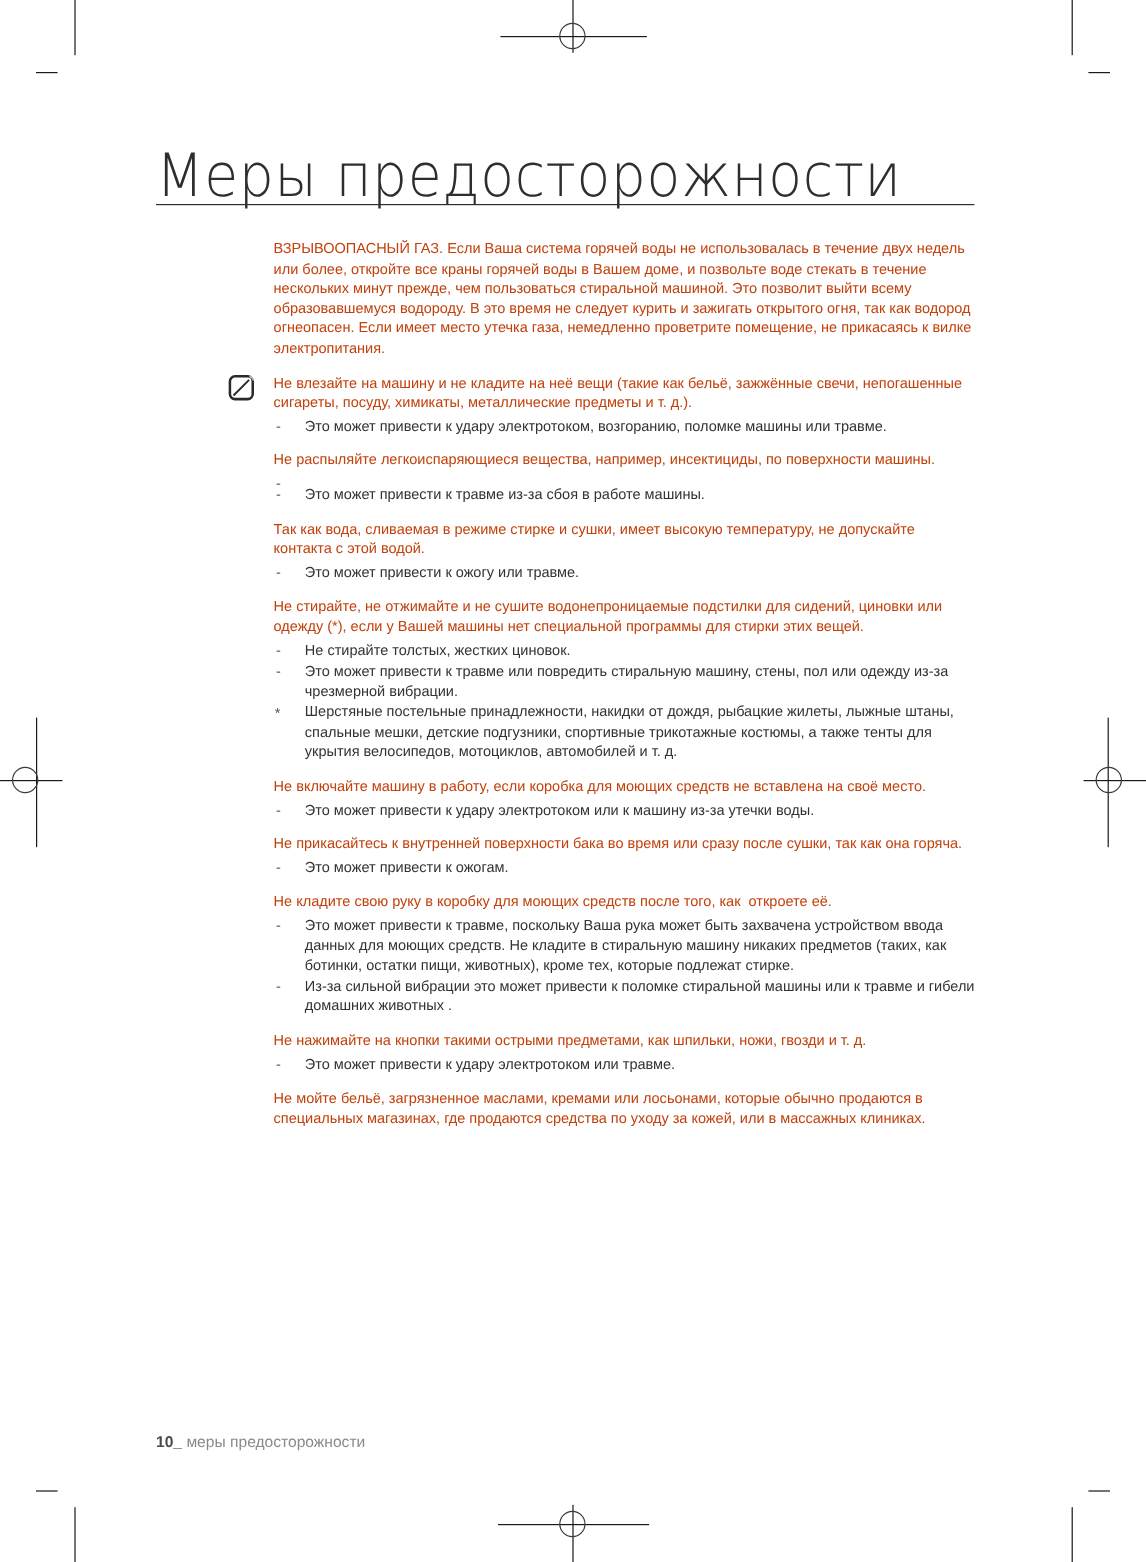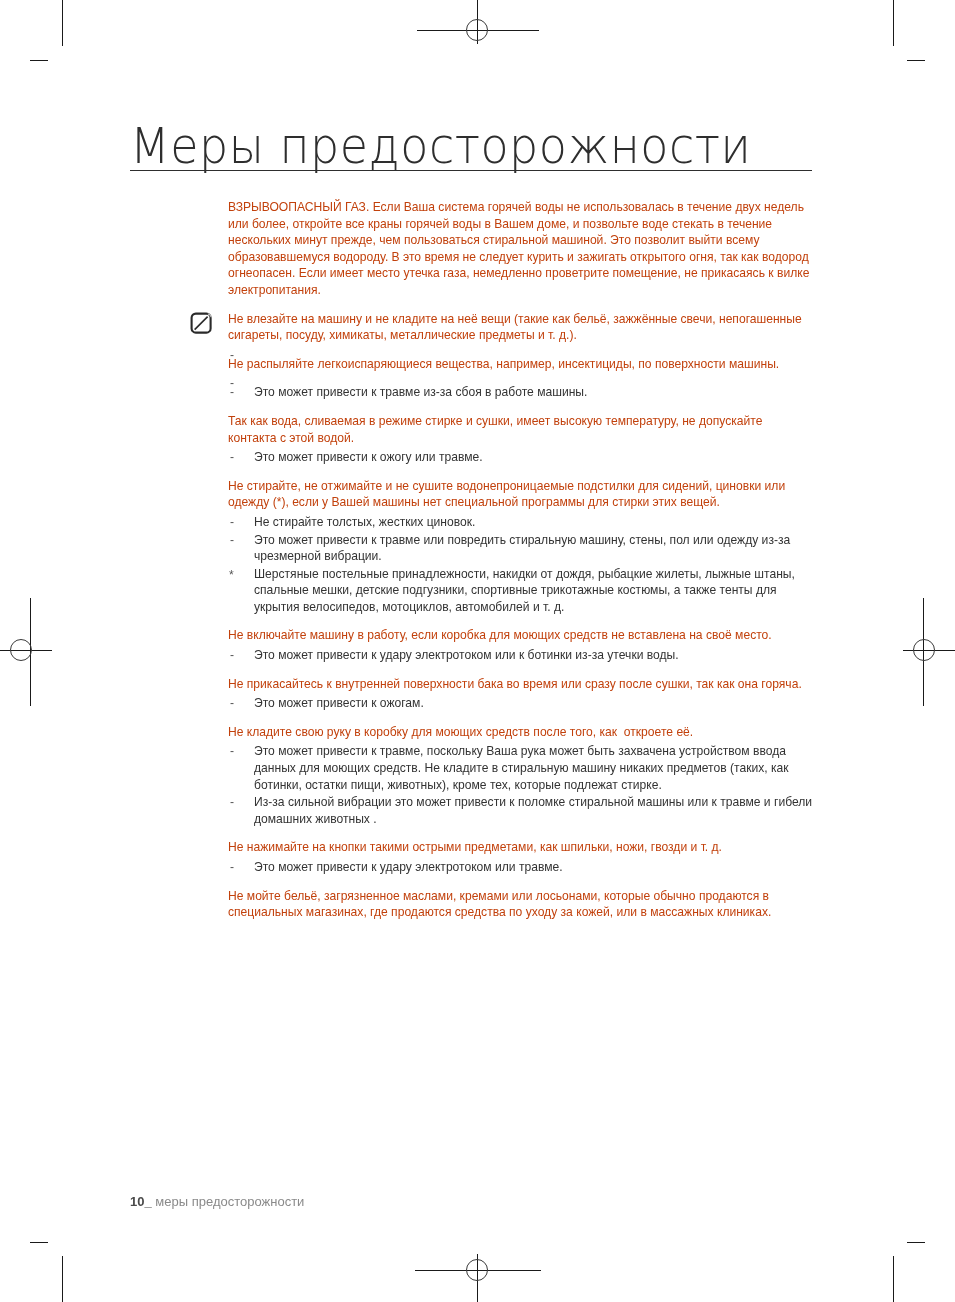--- a/index.html
+++ b/index.html
@@ -223,21 +223,21 @@
     <div class="icon-block">
       <span class="warn-icon">
         <svg width="23" height="23" viewBox="0 0 23 23" aria-hidden="true">
           <rect x="1.6" y="1.6" width="19" height="19" rx="4.2" ry="4.2" fill="#ffffff" stroke="#2a2a2a" stroke-width="2.1"></rect>
           <line x1="17.6" y1="4.6" x2="4.6" y2="17.6" stroke="#2a2a2a" stroke-width="1.6"></line>
           <path d="M21.2 5.2 a4.2 4.2 0 0 0 -3.4 -3.4" fill="none" stroke="#bdbdbd" stroke-width="1.2"></path>
         </svg>
       </span>
       <p class="para tight">Не влезайте на машину и не кладите на неё вещи (такие как бельё, зажжённые свечи, непогашенные сигареты, посуду, химикаты, металлические предметы и т. д.).</p>
       <ul class="bullets">
-        <li><span class="bmark">-</span></li>
+        <li><span class="bmark">-</span><span>Это может привести к удару электротоком, возгоранию, поломке машины или травме.</span></li>
       </ul>
     </div>
 
     <div>
       <p class="para tight">Не распыляйте легкоиспаряющиеся вещества, например, инсектициды, по поверхности машины.</p>
       <ul class="bullets">
         <li><span class="bmark">-</span></li>
       </ul>
     </div>
 
@@ -259,21 +259,21 @@
       <ul class="bullets">
         <li><span class="bmark">-</span><span>Не стирайте толстых, жестких циновок.</span></li>
         <li><span class="bmark">-</span><span>Это может привести к травме или повредить стиральную машину, стены, пол или одежду из-за чрезмерной вибрации.</span></li>
         <li class="star"><span class="bmark">*</span><span>Шерстяные постельные принадлежности, накидки от дождя, рыбацкие жилеты, лыжные штаны, спальные мешки, детские подгузники, спортивные трикотажные костюмы, а также тенты для укрытия велосипедов, мотоциклов, автомобилей и т. д.</span></li>
       </ul>
     </div>
 
     <div>
       <p class="para tight">Не включайте машину в работу, если коробка для моющих средств не вставлена на своё место.</p>
       <ul class="bullets">
-        <li><span class="bmark">-</span><span>Это может привести к удару электротоком или к ботинки из-за утечки воды.</span></li>
+        <li><span class="bmark">-</span><span>Это может привести к удару электротоком или к машину из-за утечки воды.</span></li>
       </ul>
     </div>
 
     <div>
       <p class="para tight">Не прикасайтесь к внутренней поверхности бака во время или сразу после сушки, так как она горяча.</p>
       <ul class="bullets">
         <li><span class="bmark">-</span><span>Это может привести к ожогам.</span></li>
       </ul>
     </div>
 

